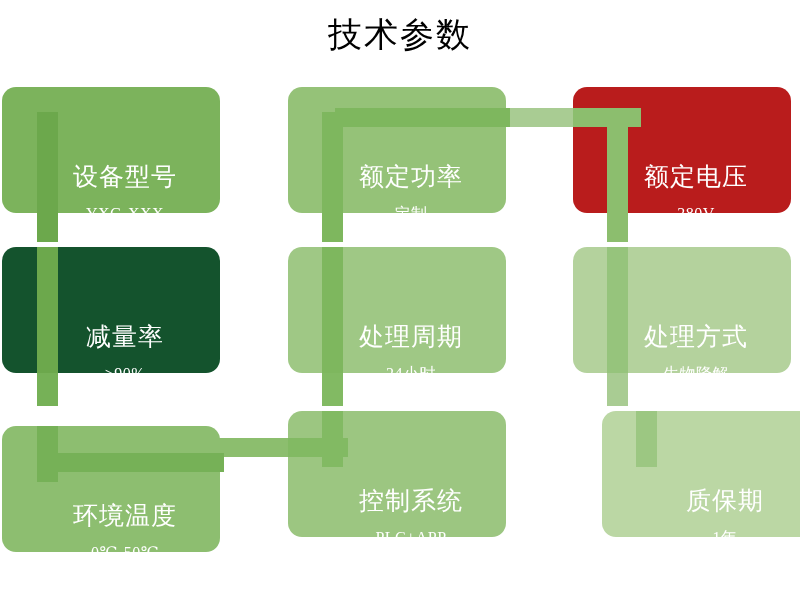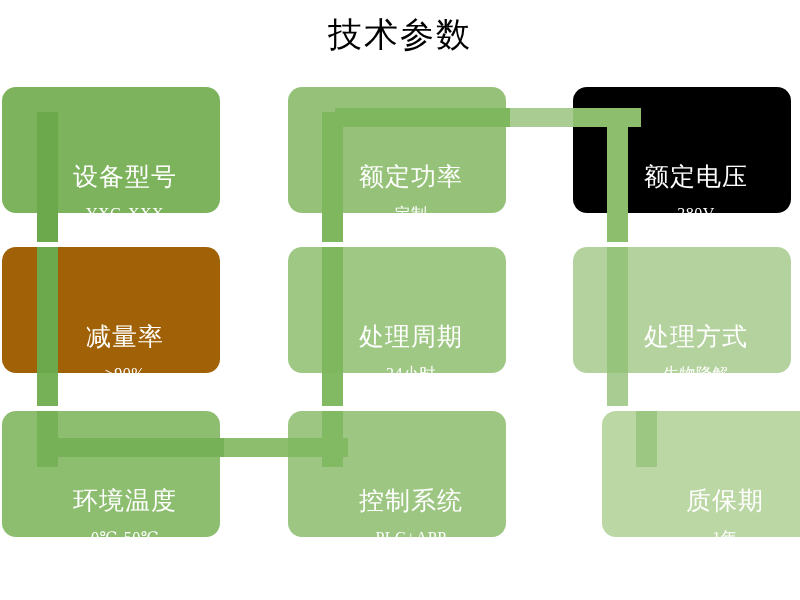--- a/index.html
+++ b/index.html
@@ -117,30 +117,30 @@
 
   <div class="card" style="left:288px; top:87px; width:218px; height:126px; background:#95C278;">
     <div class="connector conn-over" style="left:47px; top:21px; width:175px; height:19px; background:#7EB75E;"></div>
     <div class="connector conn-over" style="left:34px; top:25px; width:21px; height:101px; background:#7EB75E;"></div>
     <div class="card-inner shift-right">
       <div class="card-label">额定功率</div>
       <div class="card-value">定制</div>
     </div>
   </div>
 
-  <div class="card" style="left:573px; top:87px; width:218px; height:126px; background:#000000;">
+  <div class="card" style="left:573px; top:87px; width:218px; height:126px; background:#b91c1c;">
     <div class="connector conn-over" style="left:0px; top:21px; width:68px; height:19px; background:#8CBE6E;"></div>
     <div class="connector conn-over" style="left:34px; top:25px; width:21px; height:101px; background:#8CBE6E;"></div>
     <div class="card-inner shift-right">
       <div class="card-label">额定电压</div>
       <div class="card-value">380V</div>
     </div>
   </div>
 
-  <div class="card" style="left:2px; top:247px; width:218px; height:126px; background:#a16207;">
+  <div class="card" style="left:2px; top:247px; width:218px; height:126px; background:#14532d;">
     <div class="connector conn-over" style="left:35px; top:0px; width:21px; height:126px; background:#6CA84C;"></div>
     <div class="card-inner shift-right">
       <div class="card-label">减量率</div>
       <div class="card-value">≥90%</div>
     </div>
   </div>
 
   <div class="card" style="left:288px; top:247px; width:218px; height:126px; background:#9FC885;padding-left:44px;">
     <div class="connector conn-over" style="left:34px; top:0px; width:21px; height:126px; background:#7EB75E;"></div>
     <div class="card-inner shift-right">
@@ -150,21 +150,21 @@
   </div>
 
   <div class="card" style="left:573px; top:247px; width:218px; height:126px; background:#B4D29D;">
     <div class="connector conn-over" style="left:34px; top:0px; width:21px; height:126px; background:#96C47C;"></div>
     <div class="card-inner shift-right">
       <div class="card-label">处理方式</div>
       <div class="card-value">生物降解</div>
     </div>
   </div>
 
-  <div class="card" style="left:2px; top:411px; width:218px; height:126px; background:#8DBE70;padding-left:42px;">
+  <div class="card" style="left:2px; top:426px; width:218px; height:126px; background:#8DBE70;padding-left:42px;">
     <div class="connector conn-over" style="left:47px; top:27px; width:175px; height:19px; background:#76B157;"></div>
     <div class="connector conn-over" style="left:35px; top:0px; width:21px; height:56px; background:#76B157;"></div>
     <div class="card-inner shift-right">
       <div class="card-label">环境温度</div>
       <div class="card-value">0℃-50℃</div>
     </div>
   </div>
 
   <div class="card" style="left:288px; top:411px; width:218px; height:126px; background:#9CC681;">
     <div class="connector conn-over" style="left:0px; top:27px; width:60px; height:19px; background:#82BA63;"></div>

